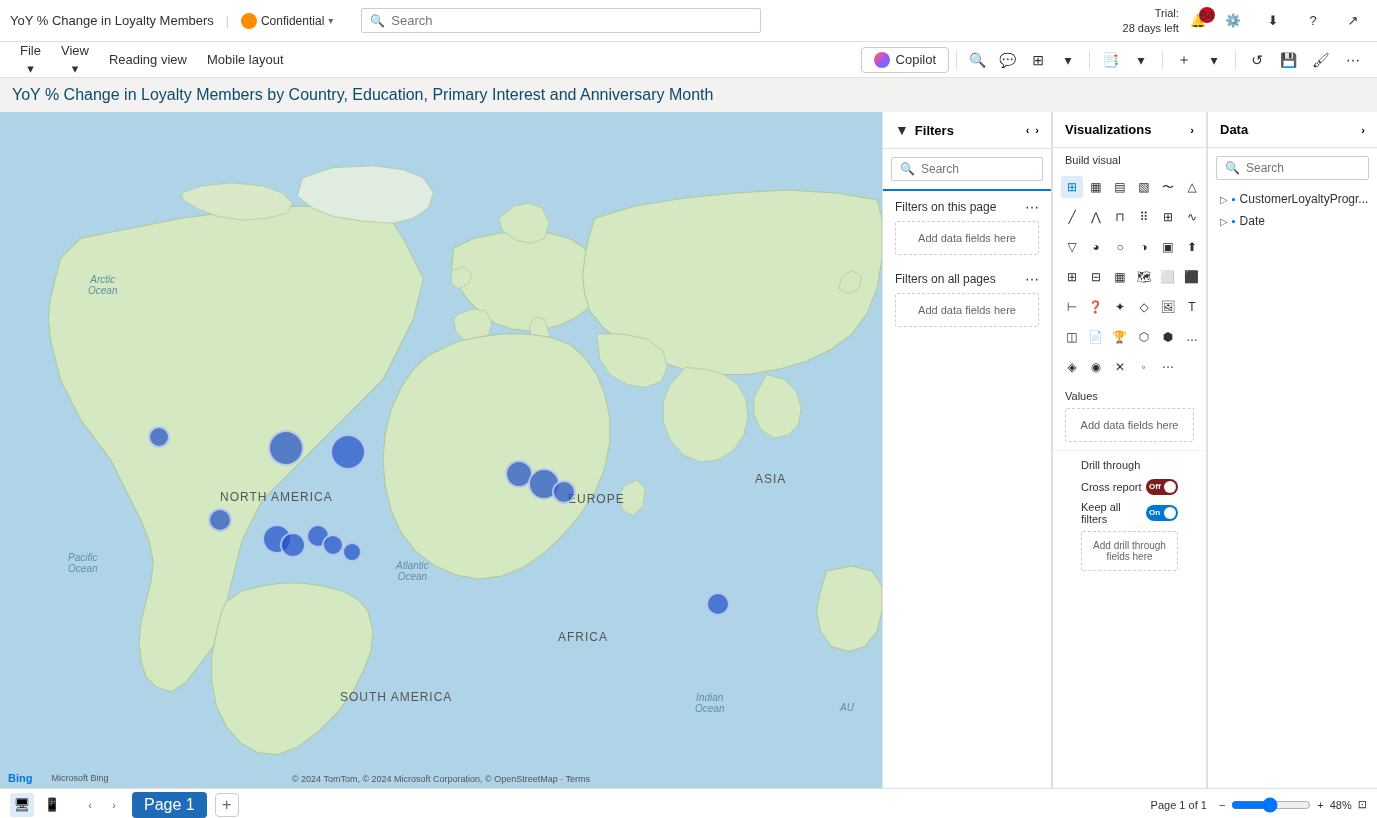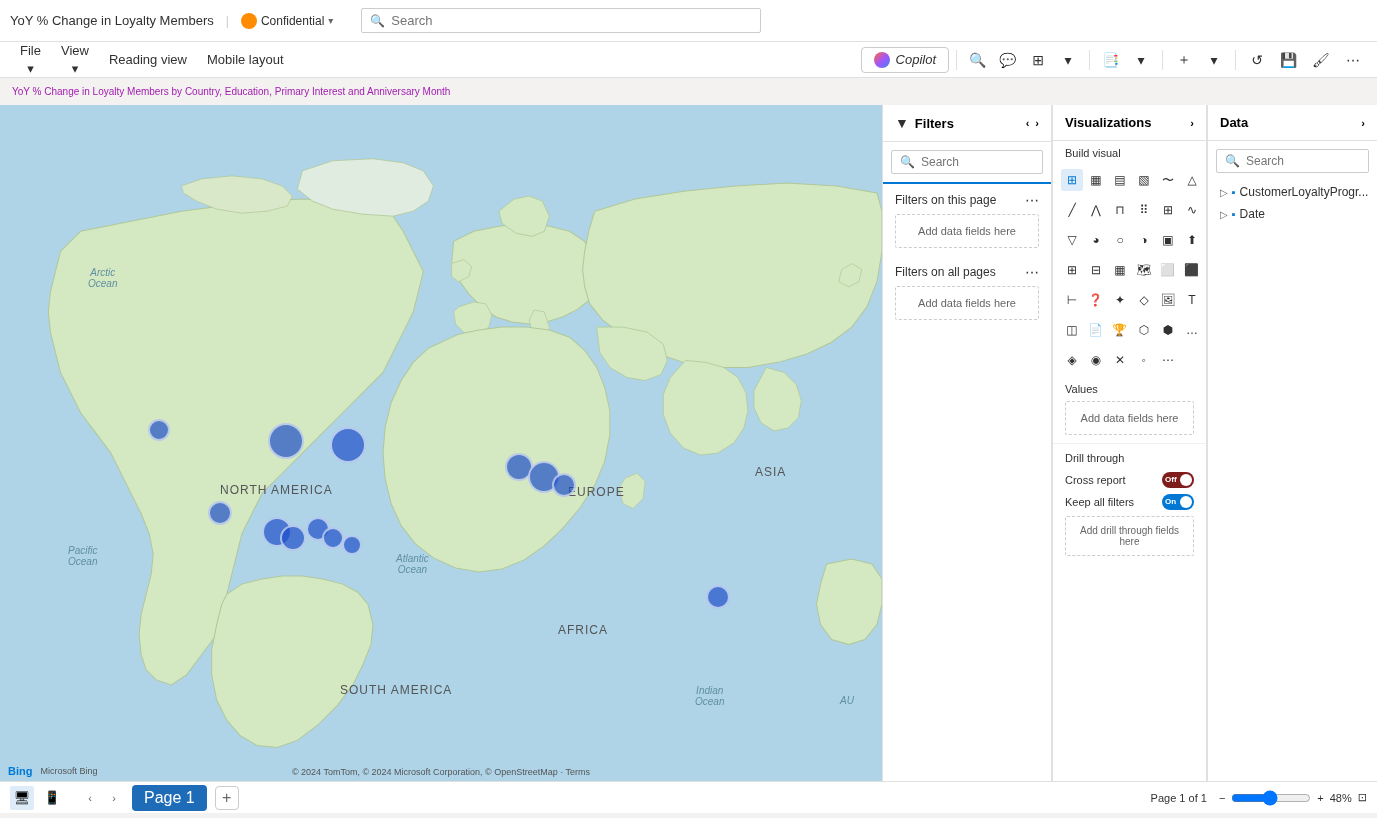--- a/index.html
+++ b/index.html
@@ -41,33 +41,33 @@
       border-bottom: 1px solid #e0e0e0; height: 36px; padding: 0 10px; gap: 0;
     }
     .menu-item {
       display: flex; align-items: center; gap: 3px; padding: 4px 10px;
       font-size: 13px; color: #323130; cursor: pointer; border-radius: 2px; flex-direction: column;
     }
     .menu-right { margin-left: auto; display: flex; align-items: center; gap: 4px; }
     .copilot-btn {
       display: flex; align-items: center; gap: 6px; padding: 4px 12px;
       background: #fff; border: 1px solid #ccc; border-radius: 4px; cursor: pointer;
-      font-size: 13px; color: #323130; font-style: italic;
+      font-size: 13px; color: #323130;
     }
     .copilot-icon { width: 16px; height: 16px; border-radius: 50%; background: linear-gradient(135deg, #ff6b35, #a855f7, #3b82f6); }
     .toolbar-icon-group { display: flex; align-items: center; gap: 2px; }
     .toolbar-btn {
       width: 28px; height: 28px; display: flex; align-items: center; justify-content: center;
       cursor: pointer; border-radius: 2px; color: #323130; font-size: 14px;
     }
     .toolbar-sep { width: 1px; height: 20px; background: #e0e0e0; margin: 0 3px; }
 
     
     .page-title {
-      padding: 8px 12px; font-size: 10px; color: #a21caf; background: #f3f2f1;
+      padding: 8px 12px; font-size: 16px; color: #0c4a6e; background: #f3f2f1;
     }
 
     
     .main-content {
       display: flex; height: calc(818px - 42px - 36px - 32px - 32px);
     }
 
     
     .map-area {
       flex: 1; position: relative; overflow: hidden;
@@ -83,21 +83,21 @@
       border: 2px solid rgba(255,255,255,0.6);
     }
 
     
     .map-footer {
       position: absolute; bottom: 4px; left: 50%; transform: translateX(-50%);
       font-size: 9px; color: #555; white-space: nowrap;
     }
     .bing-logo {
       position: absolute; bottom: 4px; left: 8px;
-      font-size: 10px; color: #333; display: flex; align-items: center; gap: 8px;
+      font-size: 10px; color: #333; display: flex; align-items: center; gap: 19px;
     }
 
     
     .filters-panel {
       width: 170px; background: #fff; border-left: 1px solid #e0e0e0;
       border-right: 1px solid #e0e0e0; display: flex; flex-direction: column;
     }
     .filters-header {
       display: flex; align-items: center; padding: 10px 12px; gap: 6px;
       border-bottom: 1px solid #e0e0e0; font-weight: 600; font-size: 13px;
@@ -139,21 +139,21 @@
       width: 22px; height: 22px; display: flex; align-items: center; justify-content: center;
       cursor: pointer; border-radius: 2px; font-size: 12px; color: #323130;
     }
     .viz-icon-btn.active { background: #deecf9; color: #0078d4; }
     .viz-values-section { padding: 8px 12px; }
     .viz-values-header { font-size: 11px; color: #323130; font-weight: 500; margin-bottom: 6px; }
     .viz-add-box {
       border: 1px dashed #ccc; border-radius: 2px; padding: 10px 8px;
       text-align: center; font-size: 11px; color: #666;
     }
-    .drill-section { padding: 8px 12px; border-top: 1px solid #f0f0f0; }
+    .drill-section { padding: 8px 28px; border-top: 1px solid #f0f0f0; }
     .drill-header { font-size: 11px; font-weight: 500; color: #323130; margin-bottom: 8px; }
     .drill-row {
       display: flex; align-items: center; justify-content: space-between;
       margin-bottom: 6px; font-size: 11px; color: #323130;
     }
     .toggle-off {
       width: 32px; height: 16px; background: #7f1d1d; border-radius: 8px; position: relative; cursor: pointer;
     }
     .toggle-off::after {
       content: ''; position: absolute; top: 2px; right: 2px;
@@ -241,20 +241,34 @@
   <span class="top-bar-title">YoY % Change in Loyalty Members</span>
   <span class="top-bar-sep">|</span>
   <div class="confidential-badge">
     <span class="confidential-icon"></span>
     <span>Confidential</span>
     <span class="chevron-icon">▾</span>
   </div>
   <div class="search-box-top">
     <span>🔍</span>
     <input type="text" placeholder="Search" style="">
+  </div>
+  <div class="top-right-icons">
+    <div class="trial-info">
+      <div>Trial:</div>
+      <div>28 days left</div>
+    </div>
+    <div class="notif-badge">
+      <span>🔔</span>
+      <span class="badge-count">64</span>
+    </div>
+    <span class="toolbar-btn">⚙️</span>
+    <span class="toolbar-btn">⬇</span>
+    <span class="toolbar-btn">?</span>
+    <span class="toolbar-btn">↗</span>
   </div>
 </div>
 
 <div class="menu-bar">
   <div class="menu-item">
     <span>File</span>
     <span>▾</span>
   </div>
   <div class="menu-item">
     <span>View</span>

